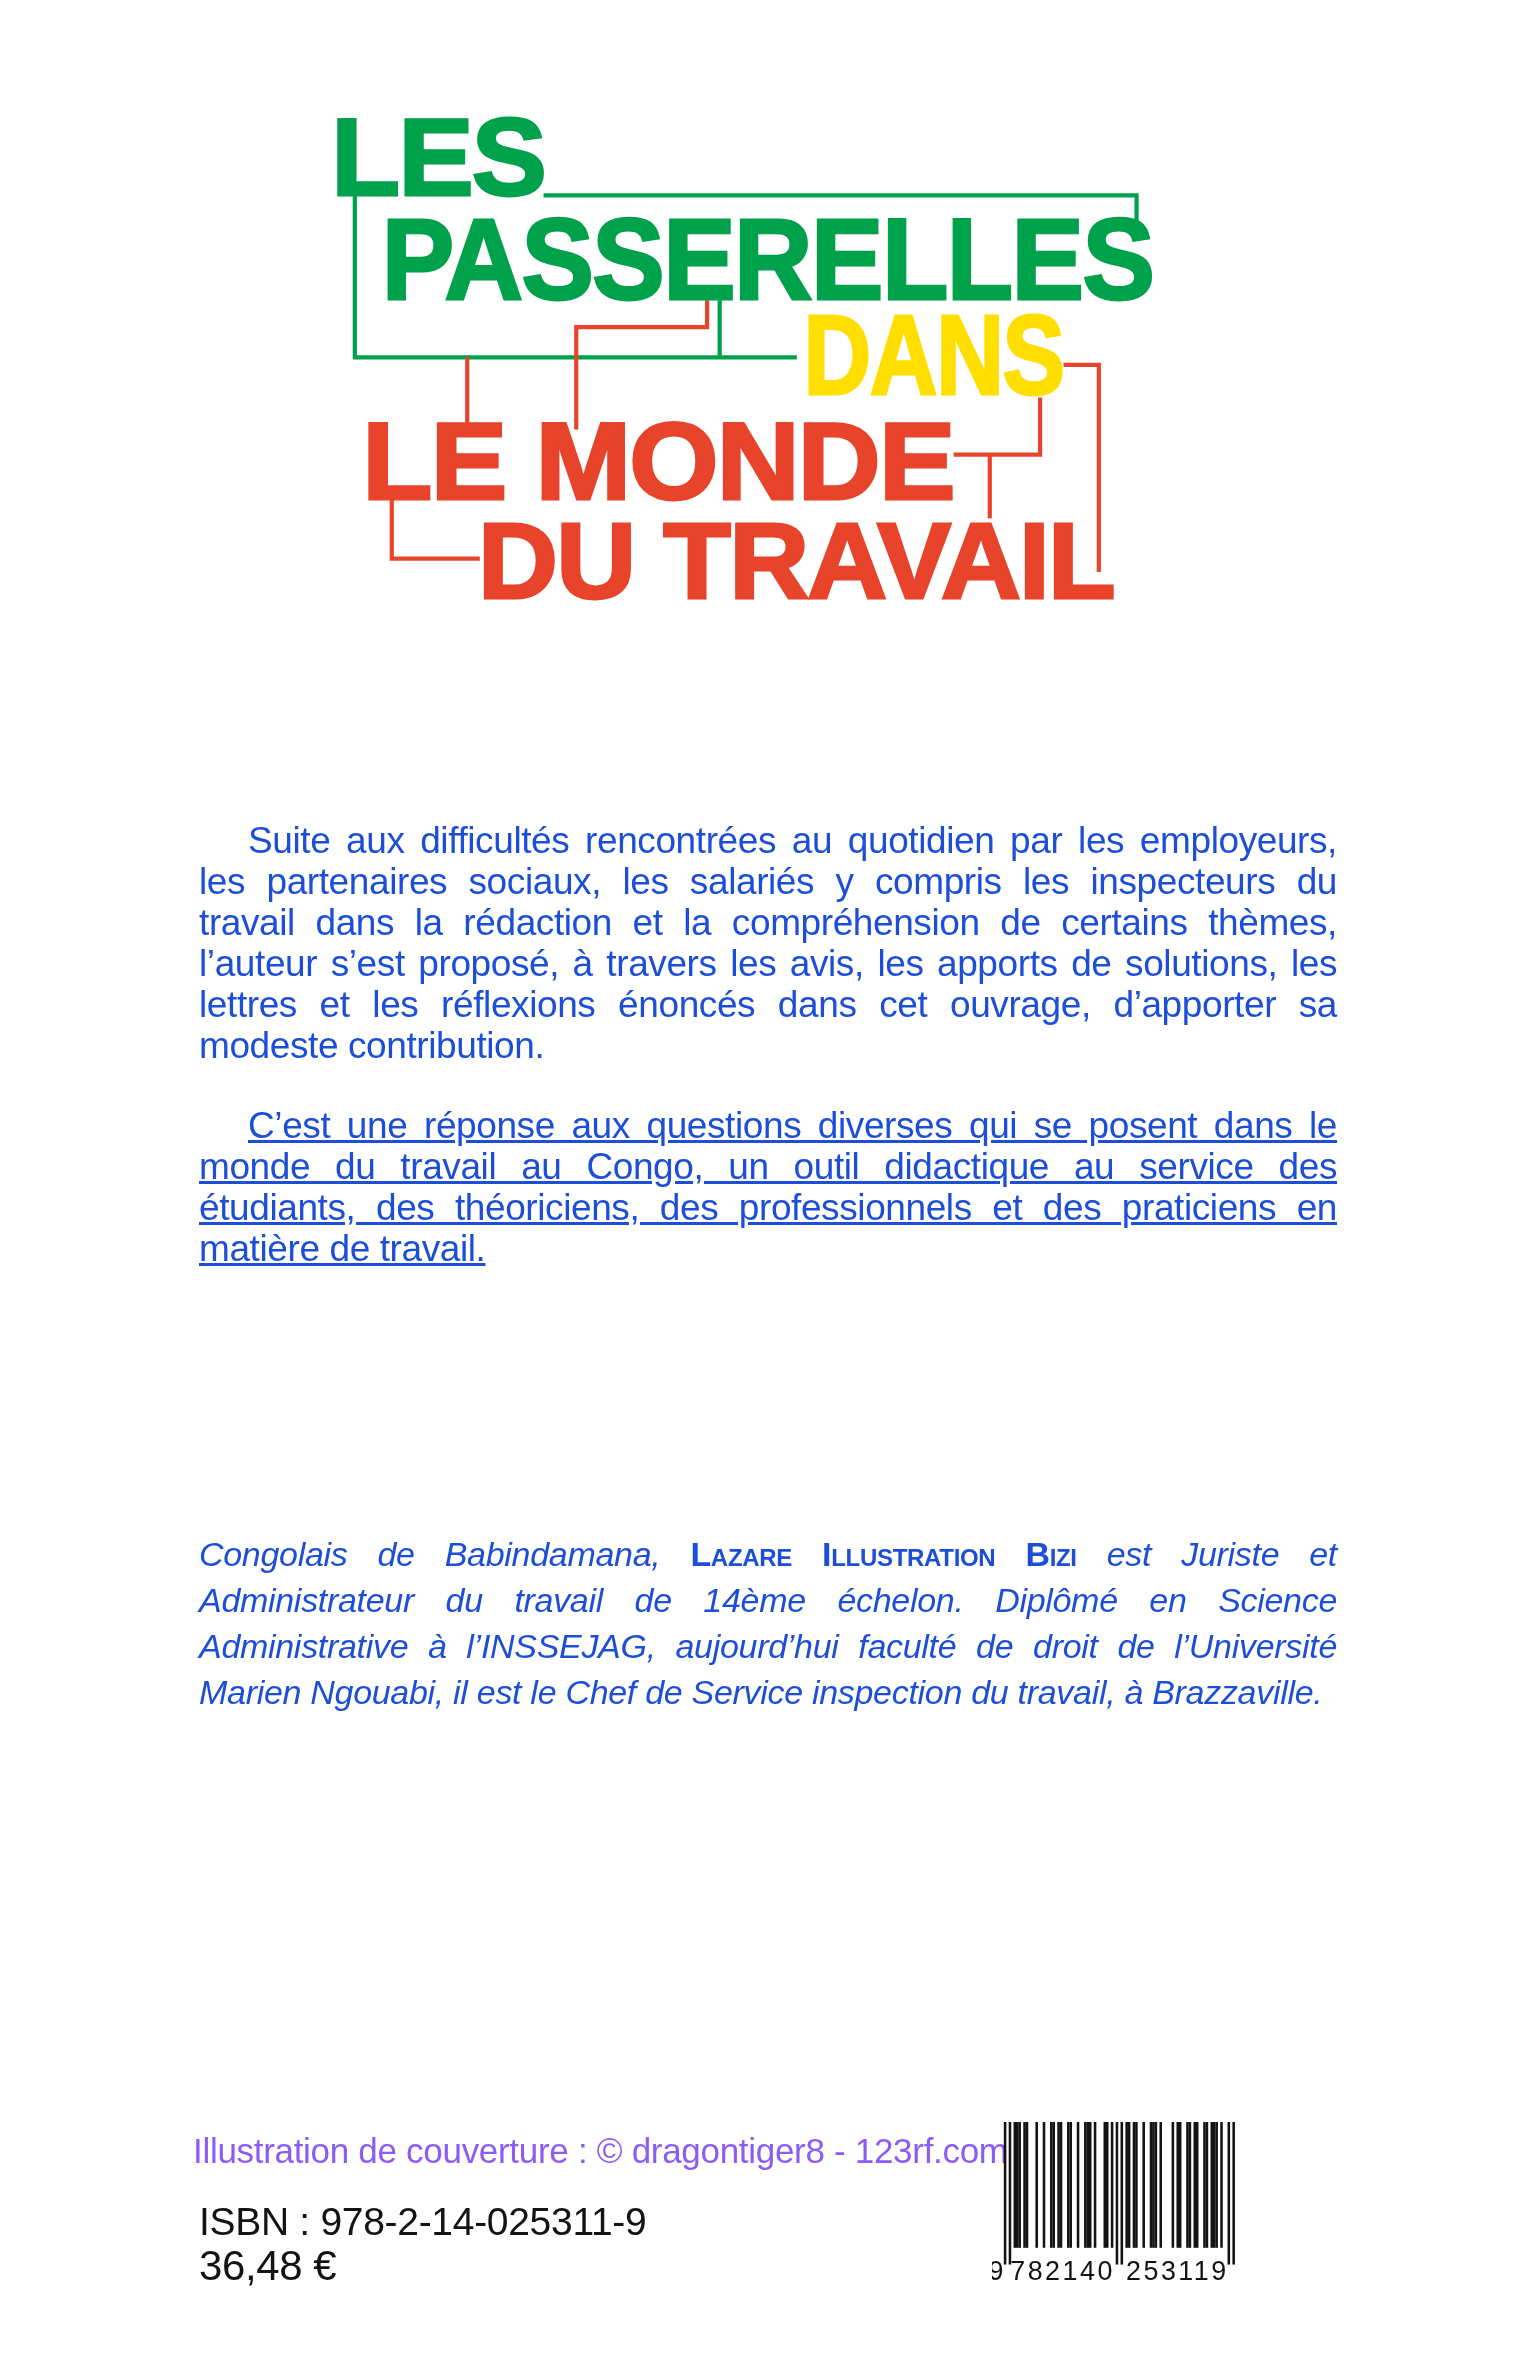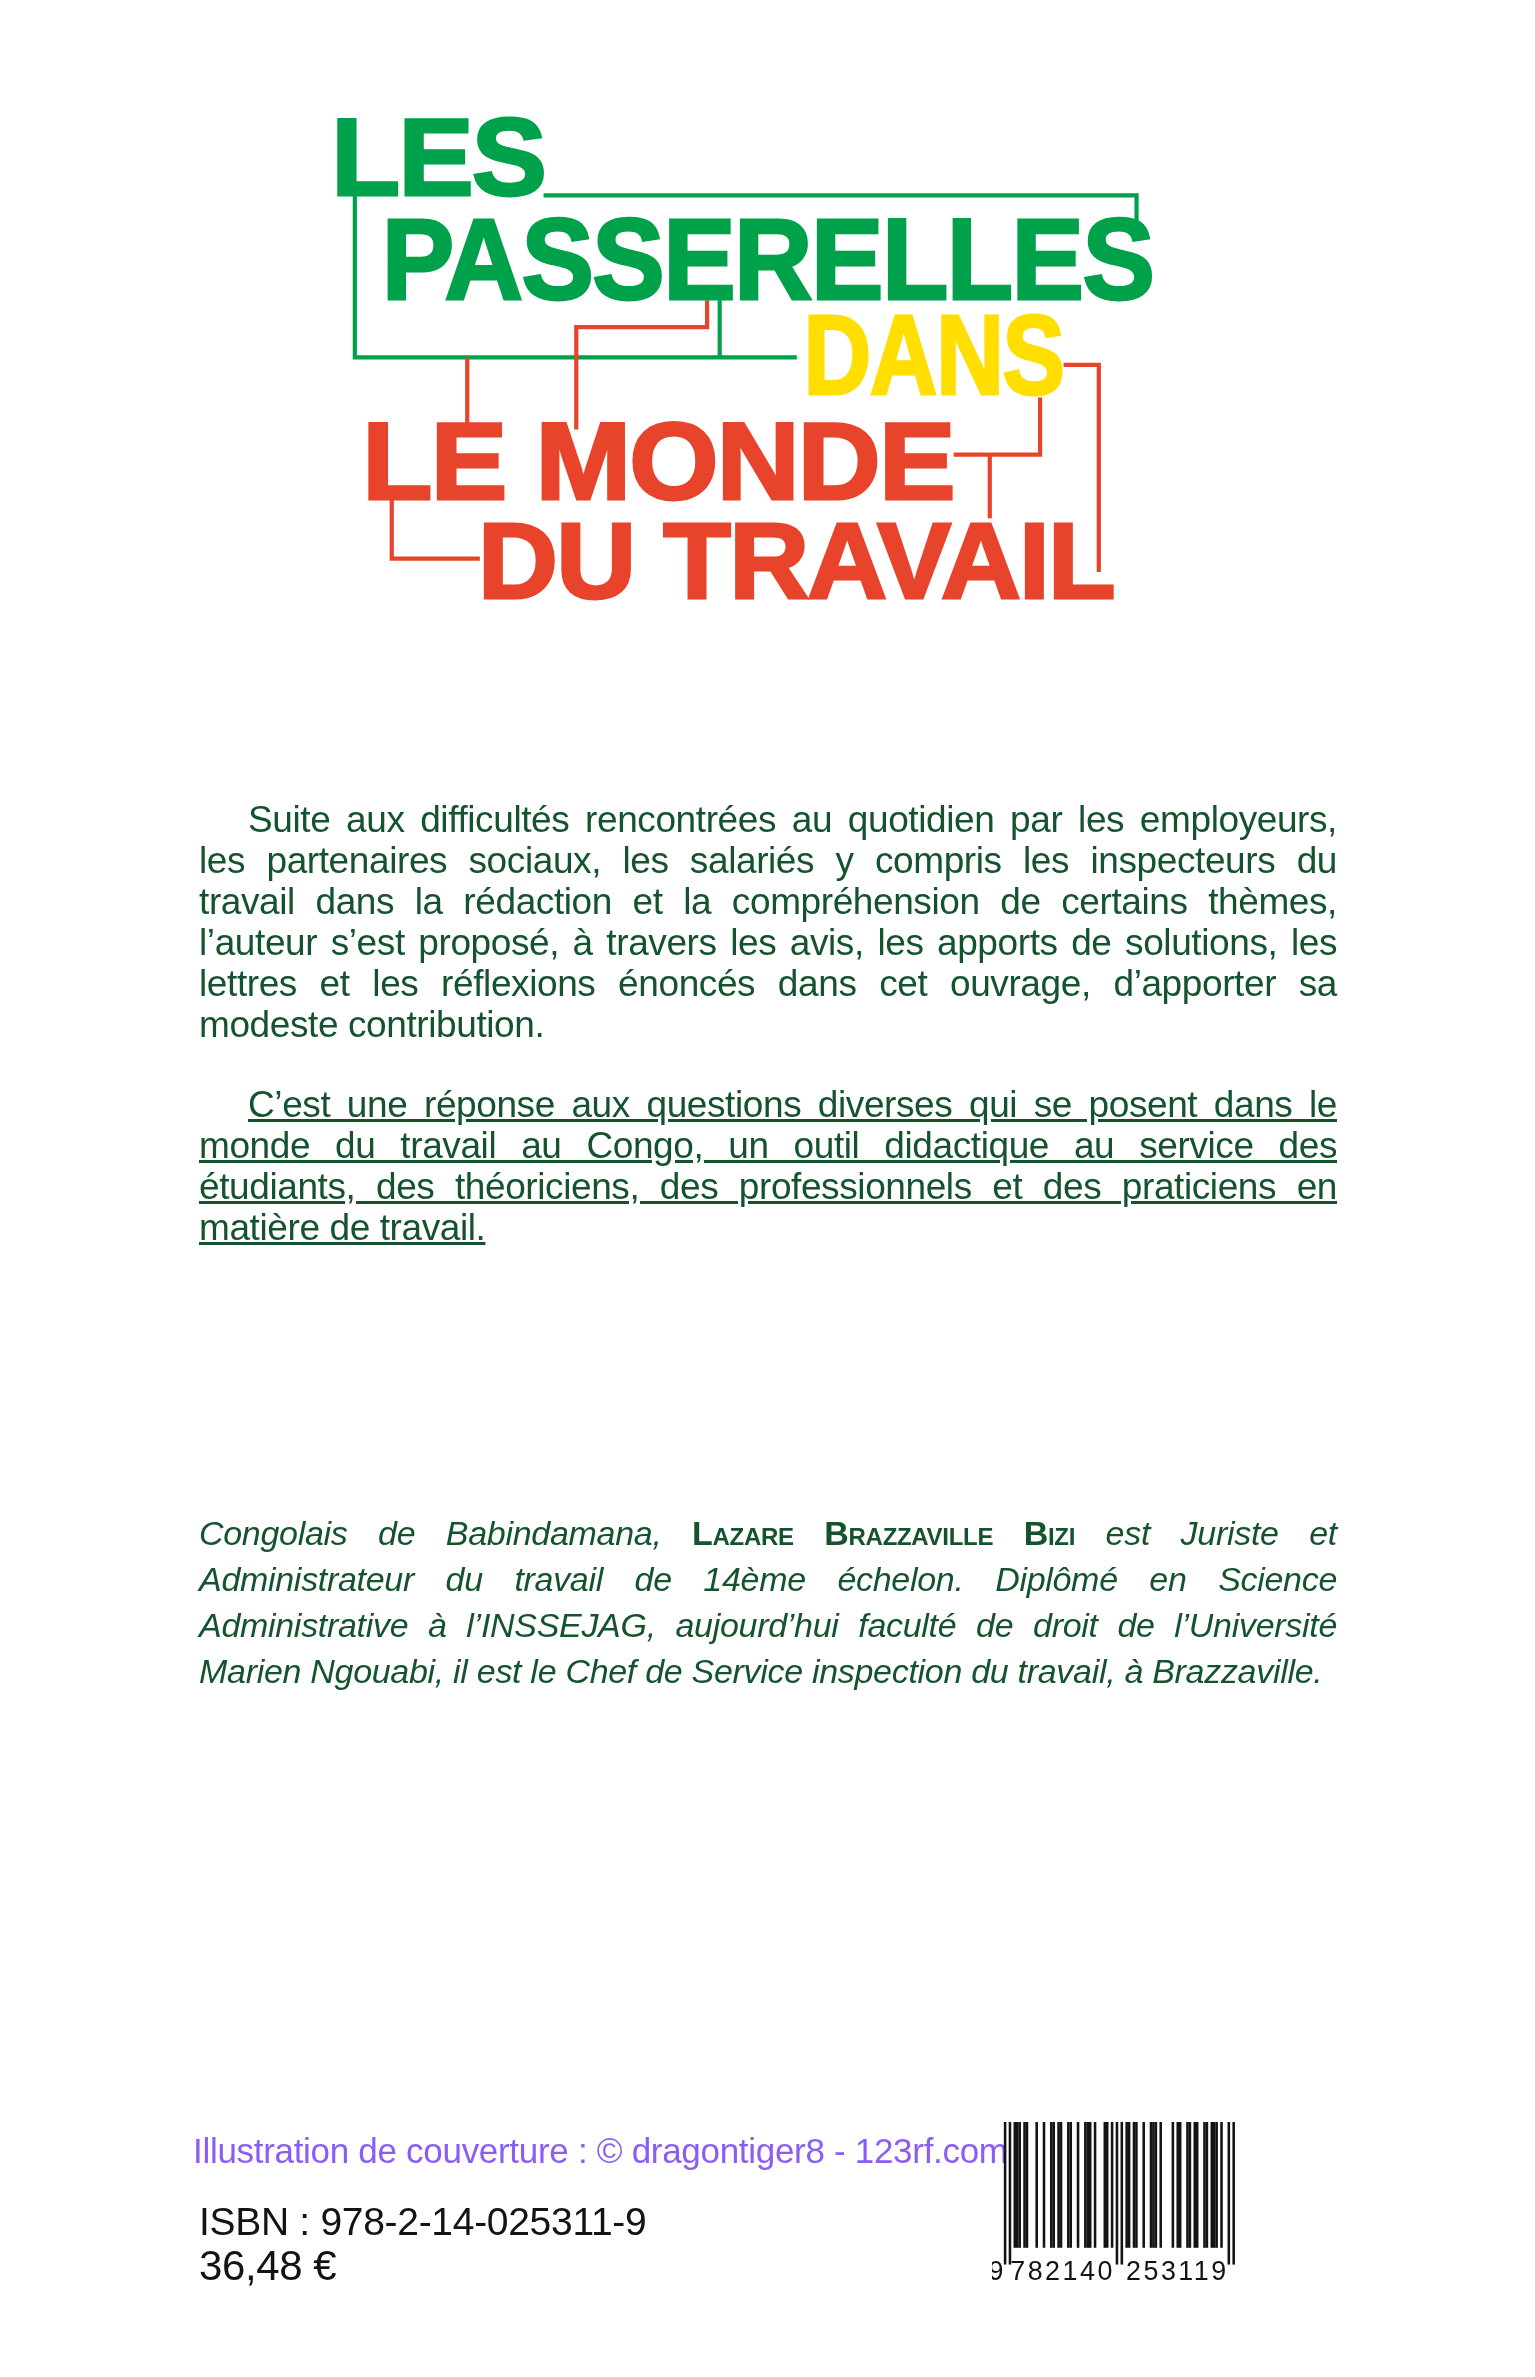--- a/index.html
+++ b/index.html
@@ -17,23 +17,23 @@
     font-family:"Liberation Sans", sans-serif;
     font-weight:bold;
     paint-order:stroke;
     stroke-width:3.5px;
     letter-spacing:-2px;
   }
   .circuit{fill:none;stroke-width:5px;}
   
   .text-col{
     position:absolute;
-    left:199px;top:799px;
+    left:199px;top:820px;
     width:1138px;
-    color:#14532d;
+    color:#1d4ed8;
   }
   .para{
     margin:0;
     font-size:37px;
     line-height:41px;
     text-align:justify;
     text-indent:49px;
     letter-spacing:-0.4px;
   }
   .para + .para{margin-top:39px;text-decoration:underline;}
@@ -89,21 +89,21 @@
     <text class="title-word" x="395" y="233" font-size="131" textLength="255" lengthAdjust="spacingAndGlyphs" fill="#00A14B" stroke="#00A14B">LES</text>
     <text class="title-word" x="455" y="357" font-size="138" textLength="920" lengthAdjust="spacingAndGlyphs" fill="#00A14B" stroke="#00A14B">PASSERELLES</text>
     <text class="title-word" x="958" y="470" font-size="134" textLength="310" lengthAdjust="spacingAndGlyphs" fill="#FFDE00" stroke="#FFDE00">DANS</text>
     <text class="title-word" x="432" y="595" font-size="130" textLength="705" lengthAdjust="spacingAndGlyphs" fill="#E8432B" stroke="#E8432B">LE MONDE</text>
     <text class="title-word" x="570" y="713" font-size="128" textLength="758" lengthAdjust="spacingAndGlyphs" fill="#E8432B" stroke="#E8432B">DU TRAVAIL</text>
   </svg>
 
   <div class="text-col">
     <p class="para">Suite aux difficultés rencontrées au quotidien par les employeurs, les partenaires sociaux, les salariés y compris les inspecteurs du travail dans la rédaction et la compréhension de certains thèmes, l’auteur s’est proposé, à travers les avis, les apports de solutions, les lettres et les réflexions énoncés dans cet ouvrage, d’apporter sa modeste contribution.</p>
     <p class="para">C’est une réponse aux questions diverses qui se posent dans le monde du travail au Congo, un outil didactique au service des étudiants, des théoriciens, des professionnels et des praticiens en matière de travail.</p>
-    <p class="bio"><span>Congolais de Babindamana, </span><span class="author-name">Lazare Brazzaville Bizi</span><span> est Juriste et Administrateur du travail de 14ème échelon. Diplômé en Science Administrative à l’INSSEJAG, aujourd’hui faculté de droit de l’Université Marien Ngouabi, il est le Chef de Service inspection du travail, à Brazzaville.</span></p>
+    <p class="bio"><span>Congolais de Babindamana, </span><span class="author-name">Lazare Illustration Bizi</span><span> est Juriste et Administrateur du travail de 14ème échelon. Diplômé en Science Administrative à l’INSSEJAG, aujourd’hui faculté de droit de l’Université Marien Ngouabi, il est le Chef de Service inspection du travail, à Brazzaville.</span></p>
   </div>
 
   <div class="credit">Illustration de couverture : © dragontiger8 - 123rf.com</div>
   <div class="isbn">ISBN : 978-2-14-025311-9</div>
   <div class="price">36,48 €</div>
 
   <svg class="barcode-svg" width="245" height="161" viewBox="0 0 292 192" xmlns="http://www.w3.org/2000/svg">
     <g id="barcode-bars">
         <rect x="14.00" y="0" width="3.05" height="170" fill="#131313"></rect>
         <rect x="19.80" y="0" width="3.05" height="170" fill="#131313"></rect>

